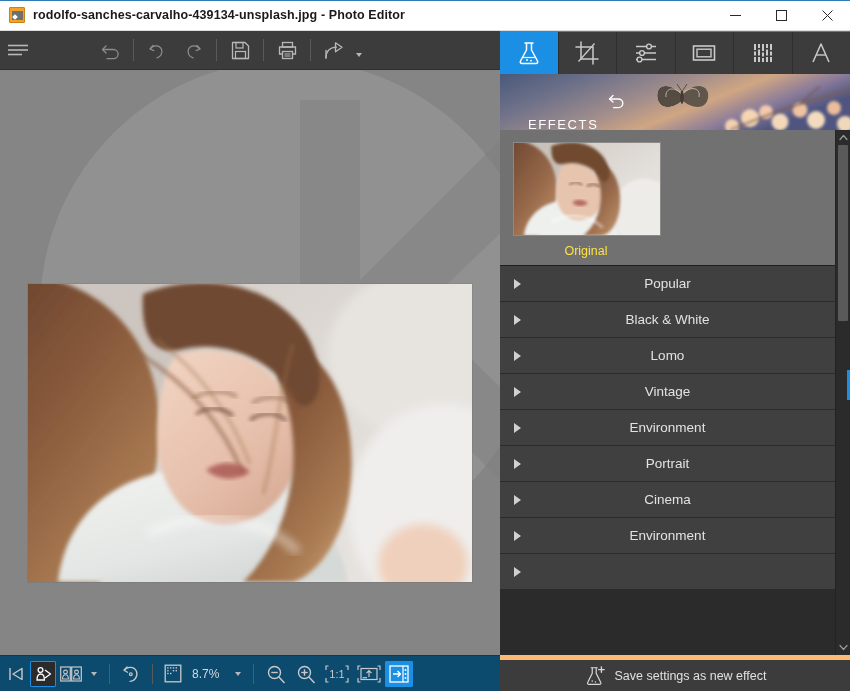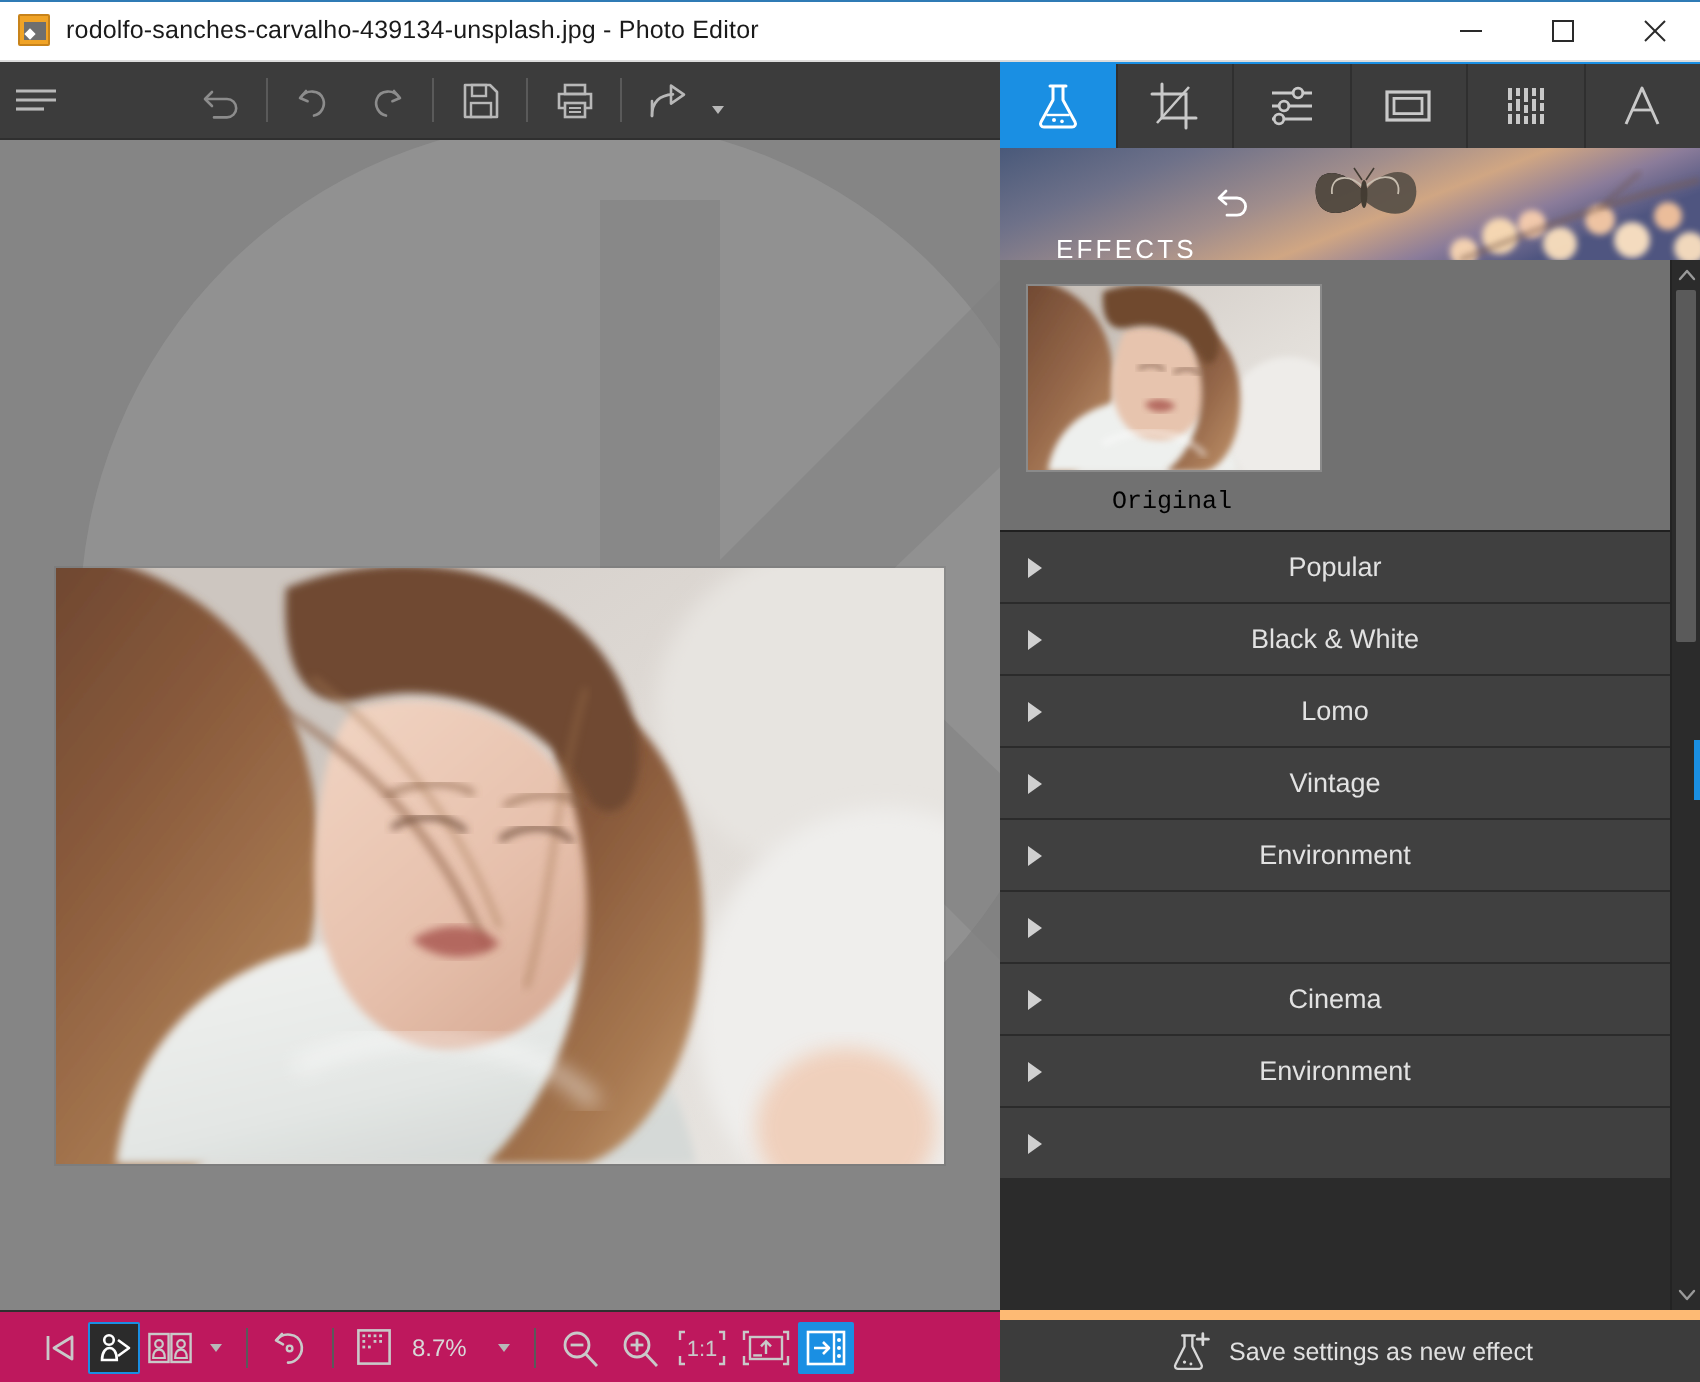--- a/index.html
+++ b/index.html
@@ -23,21 +23,21 @@
     position:relative; overflow:hidden;
   }
   .app-icon:before{
     content:""; position:absolute; left:2px; top:3px; width:11px; height:9px;
     background:#6f6f6f;
   }
   .app-icon:after{
     content:""; position:absolute; left:3px; top:7px; width:4px; height:4px;
     background:#ffffff; transform:rotate(45deg);
   }
-  .title-text { font-size:12.5px; color:#1a1a1a; white-space:nowrap; letter-spacing:.1px; }
+  .title-text { font-size:12.5px; color:#1a1a1a; white-space:nowrap; letter-spacing:.1px;font-weight:bold; }
   .win-controls { margin-left:auto; display:flex; height:31px; }
   .win-btn {
     width:46px; height:31px; display:flex; align-items:center; justify-content:center;
     color:#2a2a2a;
   }
   .win-btn svg { display:block; }
 
   
   .body-wrap { flex:1; display:flex; min-height:0; }
   .left-col { width:500px; flex:none; display:flex; flex-direction:column; background:#3c3c3c; }
@@ -68,22 +68,22 @@
   .watermark { position:absolute; inset:0; pointer-events:none; }
   .photo-frame {
     position:absolute; left:28px; top:214px; width:444px; height:298px;
     box-shadow:0 0 0 1px rgba(0,0,0,.06);
     overflow:hidden; background:#cfc8c4;
   }
   .photo { position:absolute; inset:0; }
 
   
   .statusbar {
-    height:36px; flex:none; background:#be185d; display:flex; align-items:center;
-    border-top:1px solid #2f2f2f; padding-left:18px;
+    height:36px; flex:none; background:#0c4a6e; display:flex; align-items:center;
+    border-top:1px solid #2f2f2f; padding-left:4px;
   }
   .sb-btn {
     height:26px; min-width:26px; display:flex; align-items:center; justify-content:center;
     color:#c9c9c9; padding:0 3px; border:1px solid transparent; border-radius:1px;
   }
   .sb-btn.active { background:#2b2b2b; border:1px solid #1a8fe3; color:#ffffff; }
   .sb-btn.accent { background:#1a8fe3; border:1px solid #1a8fe3; color:#ffffff; }
   .sb-sep { width:1px; height:20px; background:#5a5a5a; margin:0 7px; }
   .sb-caret { width:16px; height:26px; display:flex; align-items:center; justify-content:center; }
   .zoom-val { font-size:12px; color:#d8d8d8; margin:0 4px 0 6px; min-width:34px; }
@@ -114,21 +114,21 @@
   
   .effects-scroll { flex:1; position:relative; display:flex; min-height:0; background:#2b2b2b; }
   .effects-inner { flex:1; overflow:hidden; background:#2b2b2b; }
   .orig-box {
     background:#717171; padding:12px 0 7px 0; border-bottom:1px solid #202020;
   }
   .orig-thumb {
     width:148px; height:94px; margin-left:13px; background:#c9c2bd;
     border:1px solid #8a8a8a; overflow:hidden; position:relative;
   }
-  .orig-label { text-align:center; font-size:12.5px; color:#000000; margin-top:8px; width:172px;font-family:Liberation Mono, monospace; }
+  .orig-label { text-align:center; font-size:12.5px; color:#fde047; margin-top:8px; width:172px; }
   .cat-row {
     height:36px; display:flex; align-items:center; background:#404040;
     border-bottom:1px solid #2b2b2b; position:relative;
   }
   .tri { margin-left:14px; width:0;height:0;
     border-top:5px solid transparent; border-bottom:5px solid transparent;
     border-left:7px solid #d0d0d0; flex:none; }
   .cat-label {
     position:absolute; left:0; right:0; text-align:center; font-size:13.5px; color:#e2e2e2;
     pointer-events:none;
@@ -588,20 +588,21 @@
             <div class="cat-row">
               <div class="tri"></div>
               <div class="cat-label">Vintage</div>
             </div>
             <div class="cat-row">
               <div class="tri"></div>
               <div class="cat-label">Environment</div>
             </div>
             <div class="cat-row">
               <div class="tri"></div>
+              <div class="cat-label">Portrait</div>
             </div>
             <div class="cat-row">
               <div class="tri"></div>
               <div class="cat-label">Cinema</div>
             </div>
             <div class="cat-row">
               <div class="tri"></div>
               <div class="cat-label">Environment</div>
             </div>
             <div class="cat-row">

